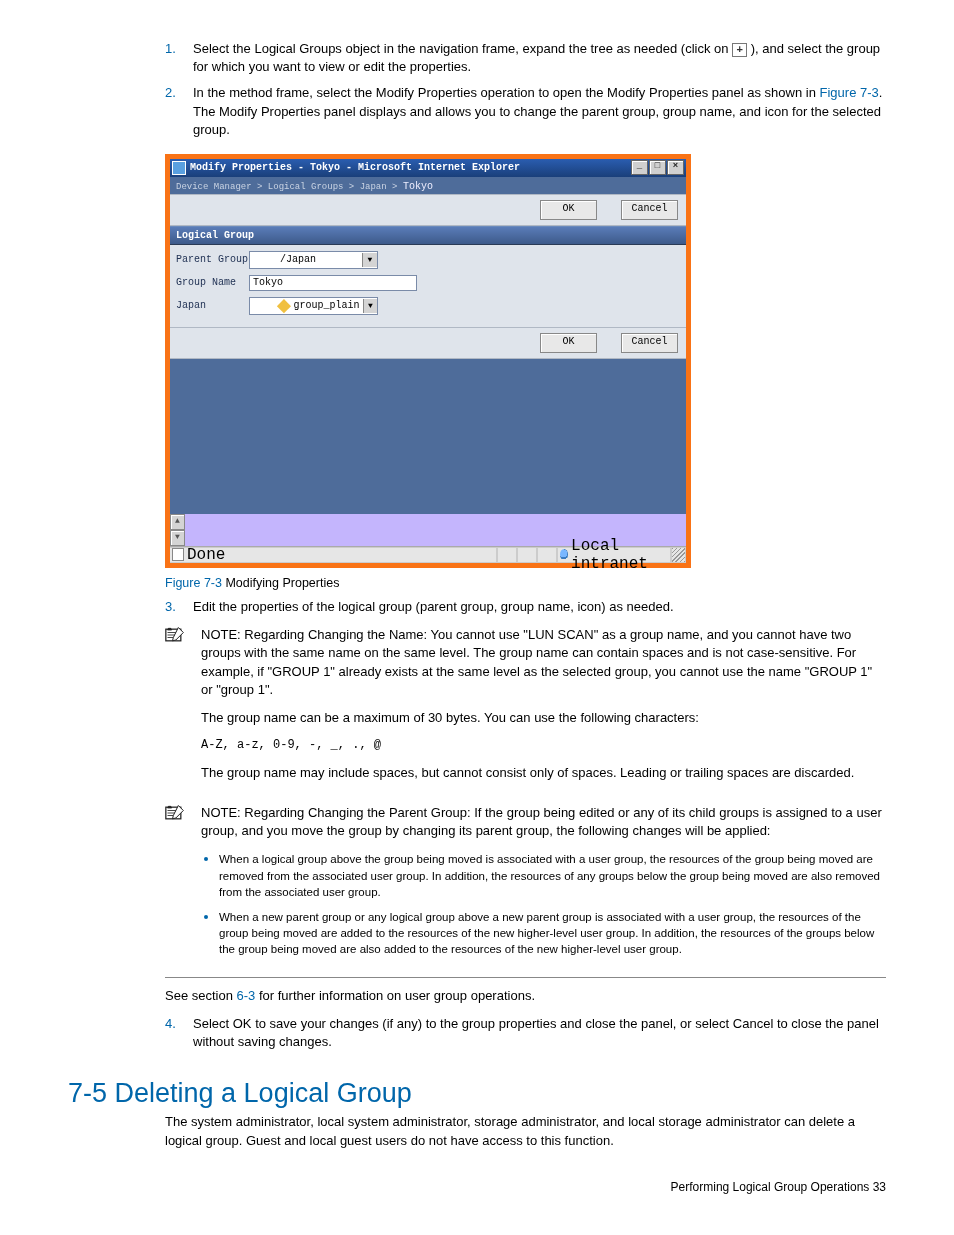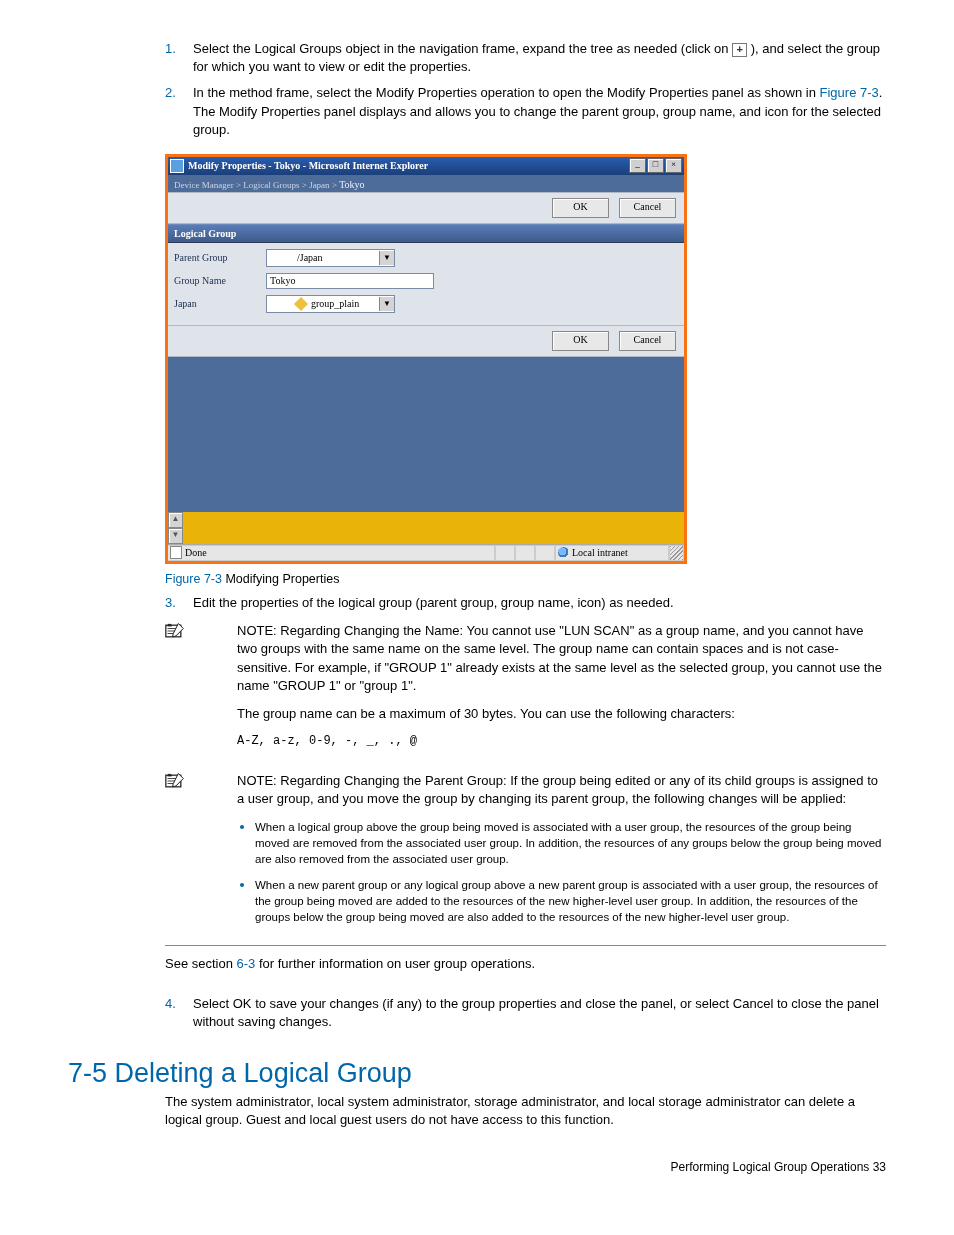--- a/index.html
+++ b/index.html
@@ -40,24 +40,24 @@
     vertical-align: middle;
     font-weight: bold;
     color: #333;
   }
   .screenshot-wrap {
     margin-left: 97px;
     margin-top: 15px;
   }
   .ie-window {
     width: 516px;
-    border: 3px solid #f97316;
-    font-family: Liberation Serif, serif;
-    font-size: 10px;
-    background: #eab308;
+    border: 5px solid #f97316;
+    font-family: Liberation Mono, monospace;
+    font-size: 10px;
+    background: #c4b5fd;
   }
   .ie-titlebar {
     height: 18px;
     background: linear-gradient(#2a5db0, #1a3f7a);
     color: #fff;
     display: flex;
     align-items: center;
     padding: 0 2px;
   }
   .ie-titlebar .ie-icon {
@@ -126,21 +126,21 @@
   }
   .panel-title-row .help-link {
     color: #e0e7f3;
     font-weight: normal;
     text-decoration: underline;
   }
   .btn-row {
     background: #dfe4eb;
     display: flex;
     justify-content: flex-end;
-    gap: 10px;
+    gap: 24px;
     padding: 5px 8px;
     border-top: 1px solid #b0b8c4;
     border-bottom: 1px solid #b0b8c4;
   }
   .win-button {
     width: 55px;
     height: 18px;
     font-size: 10px;
     background: #e8e8e8;
     border: 1px solid #888;
@@ -161,21 +161,21 @@
     background: #dfe4eb;
     padding: 6px;
     font-size: 10px;
   }
   .form-row {
     display: flex;
     align-items: center;
     margin-bottom: 6px;
   }
   .form-row .label {
-    width: 92px;
+    width: 73px;
     color: #223355;
   }
   .dd {
     display: flex;
     align-items: center;
     background: #fff;
     border: 1px solid #7a8ba8;
     height: 16px;
     font-size: 10px;
     padding-left: 27px;
@@ -201,21 +201,21 @@
   .spacer-dark {
     height: 155px;
     background: #4e6c9a;
   }
   .status-bar {
     height: 16px;
     background: #e6e6e6;
     border-top: 1px solid #aaa;
     display: flex;
     align-items: center;
-    font-size: 10px;
+    font-size: 16px;
   }
   .status-bar .done-cell {
     flex: 1;
     border: 1px solid #ccc;
     border-left: none;
     height: 14px;
     display: flex;
     align-items: center;
     padding-left: 2px;
   }
@@ -245,21 +245,20 @@
   .fig-caption {
     margin: 8px 0 8px 97px;
     font-size: 12.5px;
   }
   .fig-caption .fig-num { color: #0066aa; }
   .note-block {
     display: flex;
     margin-left: 97px;
     margin-bottom: 12px;
     line-height: 1.4;
-    gap: 36px;
   }
   .note-icon {
     width: 22px;
     flex-shrink: 0;
   }
   .note-icon svg { width: 20px; height: 18px; }
   .note-body {
     flex: 1;
     padding-left: 14px;
   }
@@ -278,21 +277,21 @@
   ul.sub-bullets li {
     margin-bottom: 8px;
     line-height: 1.4;
   }
   ul.sub-bullets li::marker {
     color: #0066aa;
     font-size: 13px;
   }
   .see-line {
     margin-left: 97px;
-    margin-bottom: 24px;
+    margin-bottom: 12px;
   }
   .h1-section {
     color: #0066aa;
     font-size: 27px;
     font-weight: normal;
     margin: 27px 0 4px 0;
   }
   .section-intro {
     margin-left: 97px;
     line-height: 1.4;
@@ -422,20 +421,21 @@
       <svg viewBox="0 0 24 20">
           <rect x="1" y="3" width="18" height="14" fill="none" stroke="#222" stroke-width="1.5"></rect>
           <path d="M4 2 l3 0 l1 2 l-5 0 z M3 7 h13 M3 10 h13 M3 13 h9" stroke="#222" stroke-width="1" fill="#222"></path>
           <path d="M16 1 l6 6 l-9 9 l-4 1 l1 -4 z" fill="#fff" stroke="#222" stroke-width="1.2"></path>
         </svg>
     </div>
     <div class="note-body">
       <p><span>NOTE:</span><span> Regarding Changing the Name: You cannot use "LUN SCAN" as a group name, and you cannot have two groups with the same name on the same level. The group name can contain spaces and is not case-sensitive. For example, if "GROUP 1" already exists at the same level as the selected group, you cannot use the name "GROUP 1" or "group 1".</span></p>
       <p>The group name can be a maximum of 30 bytes. You can use the following characters:</p>
       <span class="mono">A-Z, a-z, 0-9, -, _, ., @</span>
+      <p>The group name may include spaces, but cannot consist only of spaces. Leading or trailing spaces are discarded.</p>
     </div>
   </div>
 
   <div class="note-block">
     <div class="note-icon">
       <svg viewBox="0 0 24 20">
           <rect x="1" y="3" width="18" height="14" fill="none" stroke="#222" stroke-width="1.5"></rect>
           <path d="M4 2 l3 0 l1 2 l-5 0 z M3 7 h13 M3 10 h13 M3 13 h9" stroke="#222" stroke-width="1" fill="#222"></path>
           <path d="M16 1 l6 6 l-9 9 l-4 1 l1 -4 z" fill="#fff" stroke="#222" stroke-width="1.2"></path>
         </svg>

